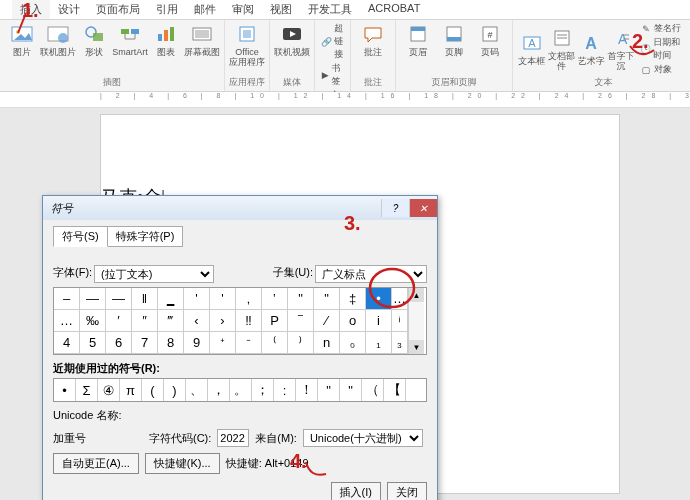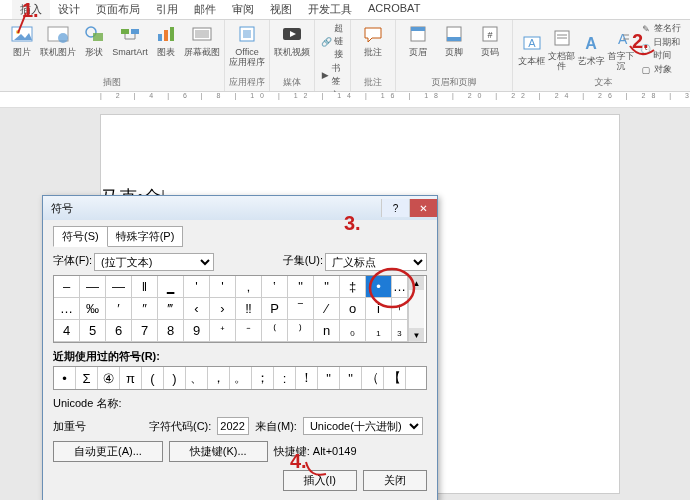--- a/index.html
+++ b/index.html
@@ -17,45 +17,45 @@
   .small-col { display:flex; flex-direction:column; gap:1px; font-size:9px; }
   .small-item { display:flex; align-items:center; gap:2px; cursor:pointer; padding:0 2px; }
   .small-item .ico { width:12px; height:12px; display:inline-flex; align-items:center; justify-content:center; }
   .ruler { height: 16px; background: #fff; border-bottom: 1px solid #ddd; position:relative; font-size:7px; color:#888; overflow:hidden; }
   .ruler-marks { position:absolute; left:100px; top:0; white-space:nowrap; letter-spacing:6px; }
   .doc-area { position: relative; background: #e8e8e8; height: 400px; }
   .page { position:absolute; left:100px; top:6px; width:520px; height:380px; background:#fff; border:1px solid #ccc; padding-top:70px; }
   .doc-text { font-size:18px; font-family:Liberation Serif, serif; }
   
   .dialog { position:absolute; left:42px; top:195px; width:396px; background:#f0f0f0; border:1px solid #6a8fb5; font-size:11px; box-shadow:2px 2px 6px rgba(0,0,0,.3); }
-  .titlebar { height:24px; background:linear-gradient(#eef4fb,#d7e4f2); display:flex; align-items:center; justify-content:space-between; padding:0 0 0 8px; }
+  .titlebar { height:24px; background:linear-gradient(#eef4fb,#d7e4f2); display:flex; align-items:center; justify-content:space-between; padding:0 0 0 8px;font-style:italic; }
   .titlebar .title { font-size:11px; }
   .winbtns { display:flex; }
   .winbtn { width:28px; height:18px; display:flex; align-items:center; justify-content:center; font-size:10px; cursor:pointer; border-left:1px solid #ccc; }
   .winbtn.close { background:#c8504f; color:#fff; }
   .winbtn.help { background:#e6eefb; }
   .dbody { padding:6px 10px 10px 10px; }
-  .dtabs { display:flex; margin-bottom:6px; }
+  .dtabs { display:flex; margin-bottom:18px; }
   .dtab { border:1px solid #aaa; background:#fff; padding:2px 8px; font-size:11px; cursor:pointer; margin-right:-1px; }
   .dtab.active { border-bottom-color:#fff; background:#fff; position:relative; z-index:1; }
   .row { display:flex; margin-bottom:4px; }
   .rowlabel { font-size:11px; margin-right:2px; white-space:nowrap; }
   select, input.txt { font-size:11px; border:1px solid #aaa; background:#fff; height:18px; padding:0 2px; }
   .grid-wrap { border:1px solid #999; background:#fff; display:flex; }
   .symgrid { display:grid; grid-template-columns:repeat(13, 26px); grid-auto-rows:22px; }
   .cell { border-right:1px solid #ccc; border-bottom:1px solid #ccc; display:flex; align-items:center; justify-content:center; font-size:13px; font-family:"SimSun","Arial"; cursor:pointer; }
   .cell.selected { background:#1e7bd6; color:#fff; }
   .scroll-col { width:16px; display:flex; flex-direction:column; background:#eee; border-left:1px solid #ccc; }
   .sbtn { height:14px; display:flex; align-items:center; justify-content:center; font-size:8px; background:#ddd; cursor:pointer; }
   .sthumb { flex:1; background:#f5f5f5; }
   .recent-label { font-size:11px; margin-top:6px;font-weight:bold; }
   .recent-grid { display:grid; grid-template-columns:repeat(16, 22px); grid-auto-rows:22px; border:1px solid #999; background:#fff; margin-top:2px; }
   .rcell { border-right:1px solid #ccc; display:flex; align-items:center; justify-content:center; font-size:13px; cursor:pointer; }
   .foot-row { display:flex; align-items:center; gap:6px; margin-top:6px; font-size:11px; }
-  .dlg-btn { border:1px solid #888; background:#f5f5f5; padding:2px 20px; font-size:11px; cursor:pointer; }
+  .dlg-btn { border:1px solid #888; background:#f5f5f5; padding:2px 8px; font-size:11px; cursor:pointer; }
   .dlg-actions { display:flex; justify-content:flex-end; gap:6px; margin-top:8px; }
   
   .anno { position:absolute; color:#c81f1f; font-family:"Comic Sans MS","Segoe Script",cursive; font-size:20px; font-weight:bold; pointer-events:none; }
   .anno svg { overflow:visible; }
   .ico-svg { display:block; }
 </style>
 </head>
 <body>
 
 <div class="tabs" id="tabs-container">
@@ -311,21 +311,21 @@
     <div class="dtabs">
       <div class="dtab active">符号(S)</div>
       <div class="dtab">特殊字符(P)</div>
     </div>
 
     <div class="row">
       <span class="rowlabel">字体(F):</span>
       <select style="width:120px"><option>(拉丁文本)</option></select>
       <span style="flex:1"></span>
       <span class="rowlabel">子集(U):</span>
-      <select style="width:102px"><option>广义标点</option></select>
+      <select style="width:112px"><option>广义标点</option></select>
     </div>
 
     <div class="grid-wrap">
       <div class="symgrid" id="symgrid">
           <div class="cell">–</div>
           <div class="cell">—</div>
           <div class="cell">―</div>
           <div class="cell">‖</div>
           <div class="cell">‗</div>
           <div class="cell">'</div>

